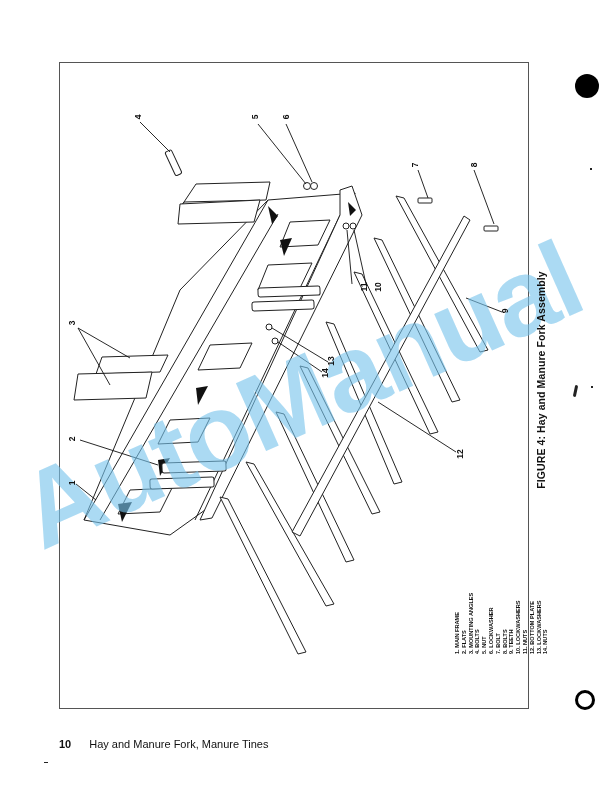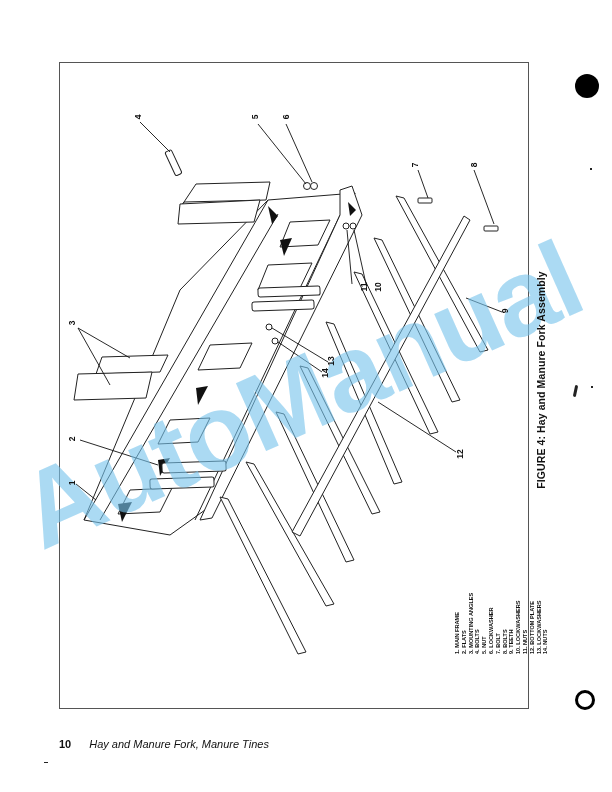--- a/index.html
+++ b/index.html
@@ -9,21 +9,21 @@
   .punch-hole{position:absolute;border-radius:50%;}
   .hole-top{left:575px;top:74px;width:24px;height:24px;background:#000;}
   .hole-bottom{left:575px;top:690px;width:20px;height:20px;border:3px solid #000;box-sizing:border-box;background:#fff;}
   .mark{position:absolute;background:#222;}
   .fig-title{position:absolute;left:541px;top:380px;transform:translate(-50%,-50%) rotate(-90deg);white-space:nowrap;font-weight:bold;font-size:10.5px;letter-spacing:.1px;}
   .parts-list{position:absolute;left:454px;top:654px;transform:rotate(-90deg);transform-origin:0 0;font-weight:bold;font-size:5.6px;line-height:6.8px;white-space:nowrap;}
   .parts-list div{margin:0;}
   .callout{position:absolute;font-weight:bold;font-size:8.5px;transform:rotate(-90deg);}
   .footer{position:absolute;left:59px;top:738px;font-size:11px;display:flex;gap:18px;}
   .footer .pg{font-weight:bold;}
-  .footer .ttl{font-style:italic;}
+  .footer .ttl{}
   .watermark{position:absolute;left:300px;top:395px;transform:translate(-50%,-50%) rotate(-24deg);font-size:108px;font-weight:bold;color:rgba(120,195,235,.62);white-space:nowrap;letter-spacing:-2px;pointer-events:none;}
 </style>
 </head>
 <body>
 
 <div class="frame"></div>
 
 <svg class="diagram" viewBox="0 0 612 792" xmlns="http://www.w3.org/2000/svg" fill="none" stroke="#222" stroke-width="1">
 
   <g>

